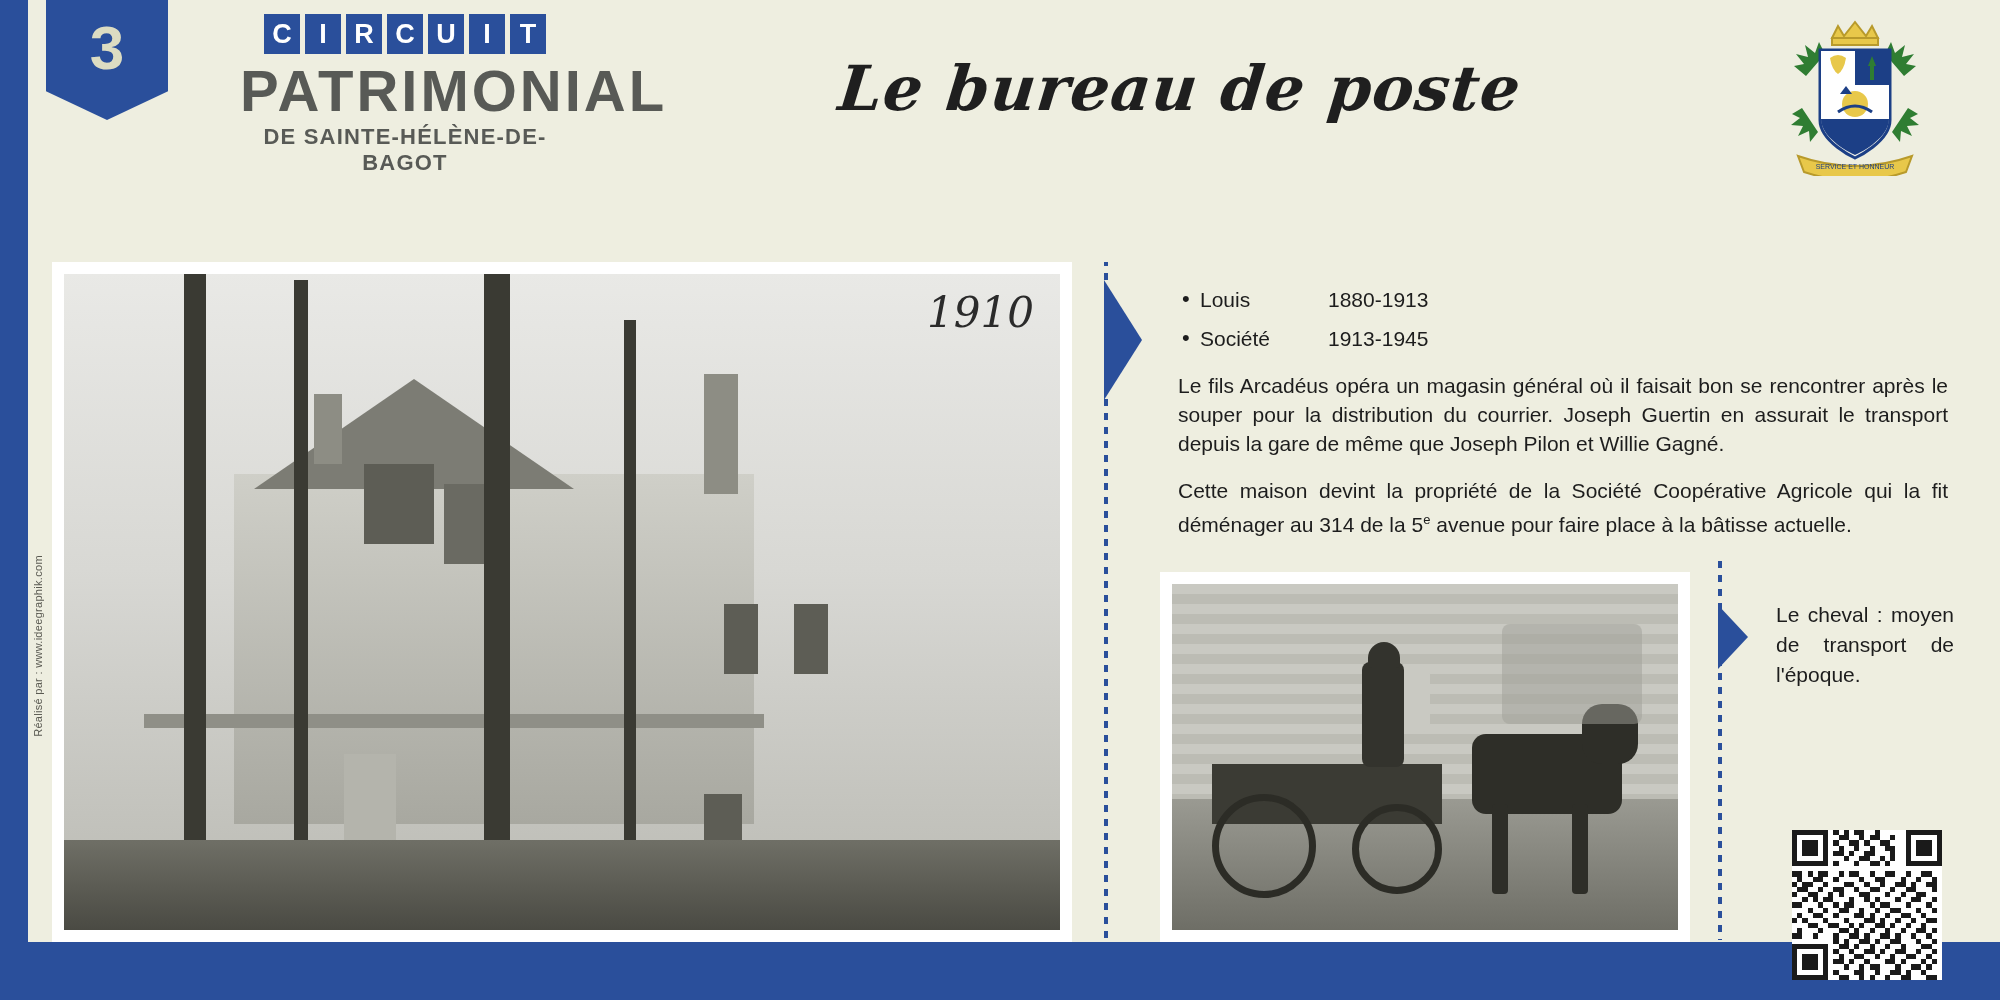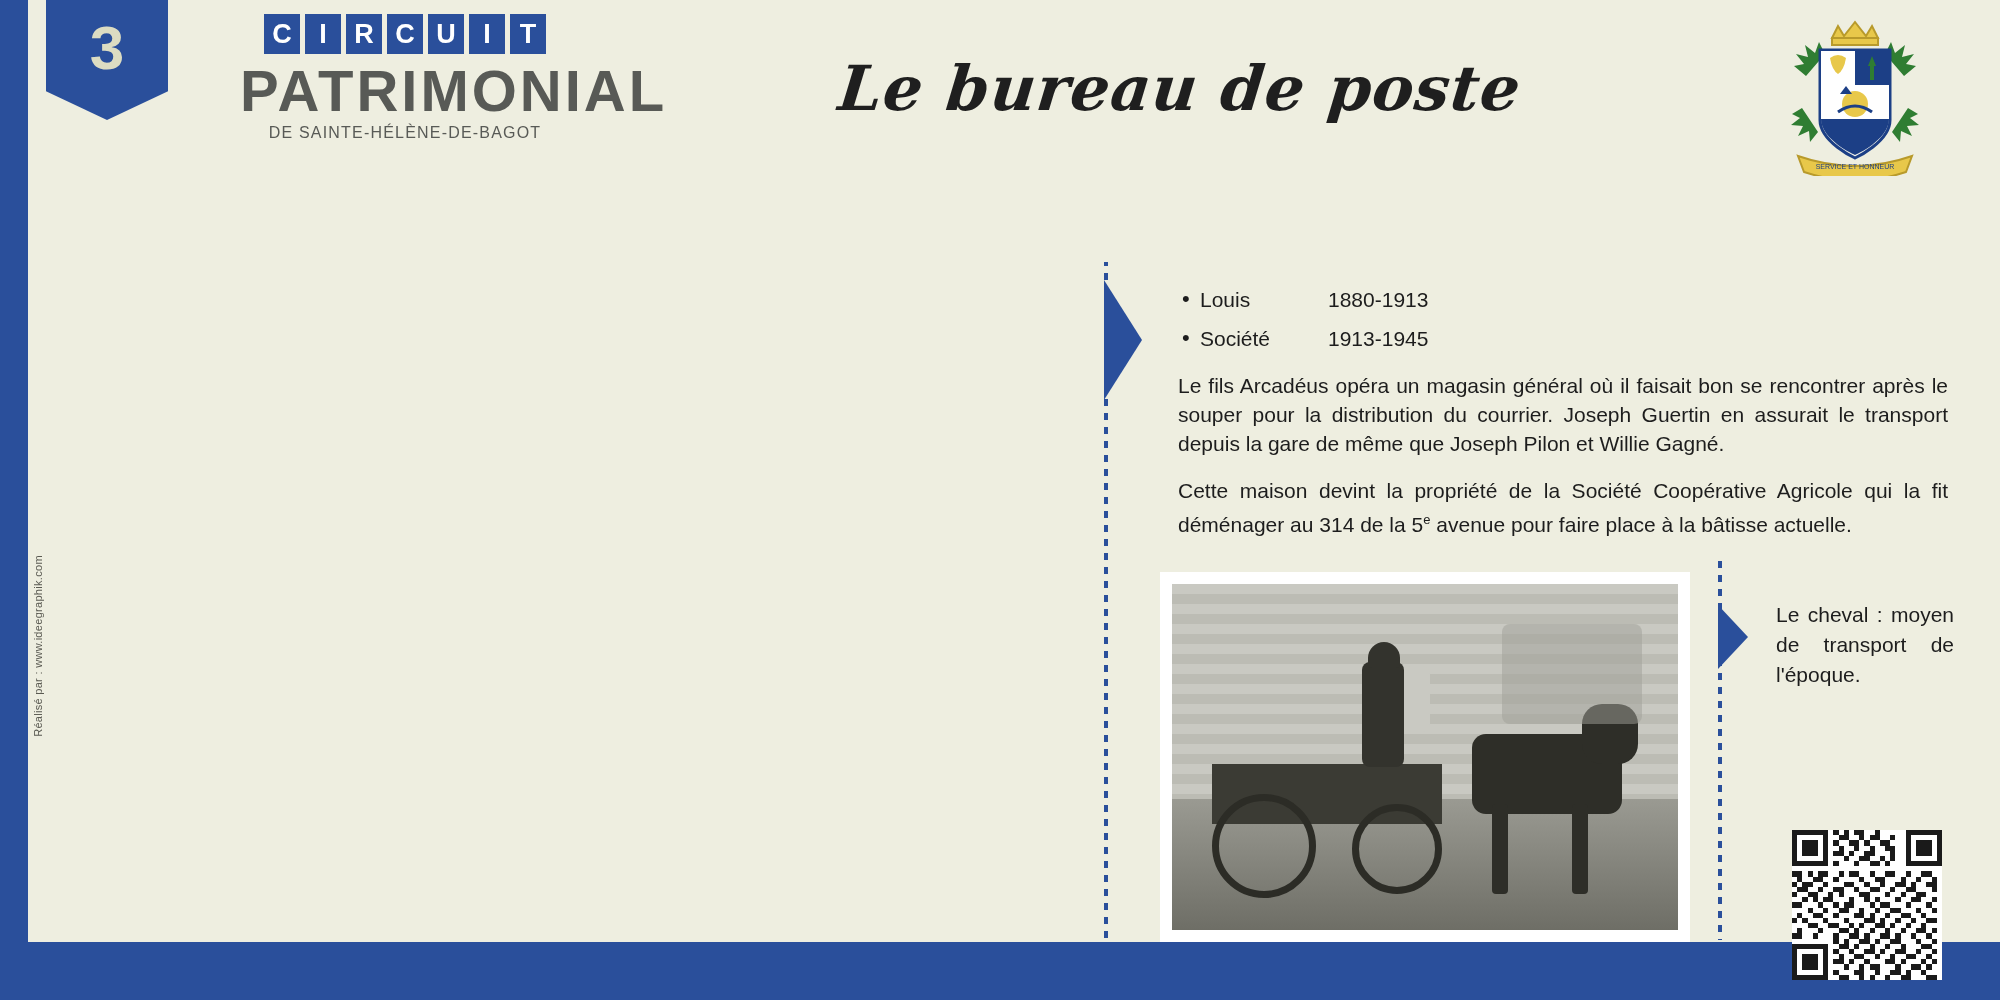--- a/index.html
+++ b/index.html
@@ -92,22 +92,22 @@
   .logo-patrimonial {
     margin-top: 6px;
     font-size: 58px;
     font-weight: bold;
     letter-spacing: 3px;
     color: #585a56;
     line-height: 62px;
   }
   .logo-sub {
     margin-top: 2px;
-    font-size: 16px;
-    font-weight: normal;
+    font-size: 22px;
+    font-weight: bold;
     letter-spacing: 1.2px;
     color: #585a56;
   }
   .title-script {
     position: absolute;
     left: 800px;
     top: 52px;
     width: 760px;
     text-align: center;
     font-family: "DejaVu Serif", serif;
@@ -321,20 +321,43 @@
       <rect x="90" y="50" width="4" height="14" fill="#2f7d32"></rect>
       <circle cx="75" cy="88" r="13" fill="#e8c84a"></circle>
       <path d="M58 96 q17 -12 34 0" fill="none" stroke="#1c3f86" stroke-width="3"></path>
       <path d="M60 78 l6 -8 l6 8 z" fill="#1c3f86"></path>
 
       <path d="M18 140 q57 20 114 0 l-6 16 q-51 17 -102 0 z" fill="#e8c84a" stroke="#b89a2b" stroke-width="2"></path>
       <text x="75" y="153" font-size="7" fill="#1c3f86" text-anchor="middle" font-family="Liberation Sans, sans-serif">SERVICE ET HONNEUR</text>
     </svg>
   </div>
 
+  <div class="photo-main">
+    <div class="photo-main-inner">
+      <div class="ph-sky"></div>
+      <div class="ph-house" style="left:170px; top:200px; width:520px; height:350px;"></div>
+      <div class="ph-roof" style="left:190px; top:105px;"></div>
+      <div class="ph-chimney" style="left:250px; top:120px; height:70px;"></div>
+      <div class="ph-chimney" style="left:640px; top:100px; height:120px; width:34px;"></div>
+      <div class="ph-win" style="left:300px; top:190px; width:70px; height:80px;"></div>
+      <div class="ph-win" style="left:380px; top:210px; width:40px; height:80px; background:#6a6a62;"></div>
+      <div class="ph-win" style="left:660px; top:330px; width:34px; height:70px;"></div>
+      <div class="ph-win" style="left:730px; top:330px; width:34px; height:70px;"></div>
+      <div class="ph-win" style="left:640px; top:520px; width:38px; height:72px;"></div>
+      <div class="ph-porch" style="left:80px; top:440px; width:620px; height:14px;"></div>
+      <div class="ph-porch" style="left:80px; top:640px; width:700px; height:24px; background:#5c5c54;"></div>
+      <div class="ph-win" style="left:280px; top:480px; width:52px; height:150px; background:#b4b4ac;"></div>
+      <div class="ph-tree" style="left:120px; height:600px; width:22px;"></div>
+      <div class="ph-tree" style="left:230px; height:560px; width:14px;"></div>
+      <div class="ph-tree" style="left:420px; height:600px; width:26px;"></div>
+      <div class="ph-tree" style="left:560px; height:520px; width:12px;"></div>
+      <div class="ph-ground" style="height:90px;"></div>
+      <div class="year-label">1910</div>
+    </div>
+  </div>
 
   <div class="dotted-divider"></div>
   <div class="arrow arrow-main"></div>
 
   <div class="text-col">
     <ul class="bullets">
       <li>
         <span class="bl-name">Louis</span><span>1880-1913</span>
       </li>
       <li>

